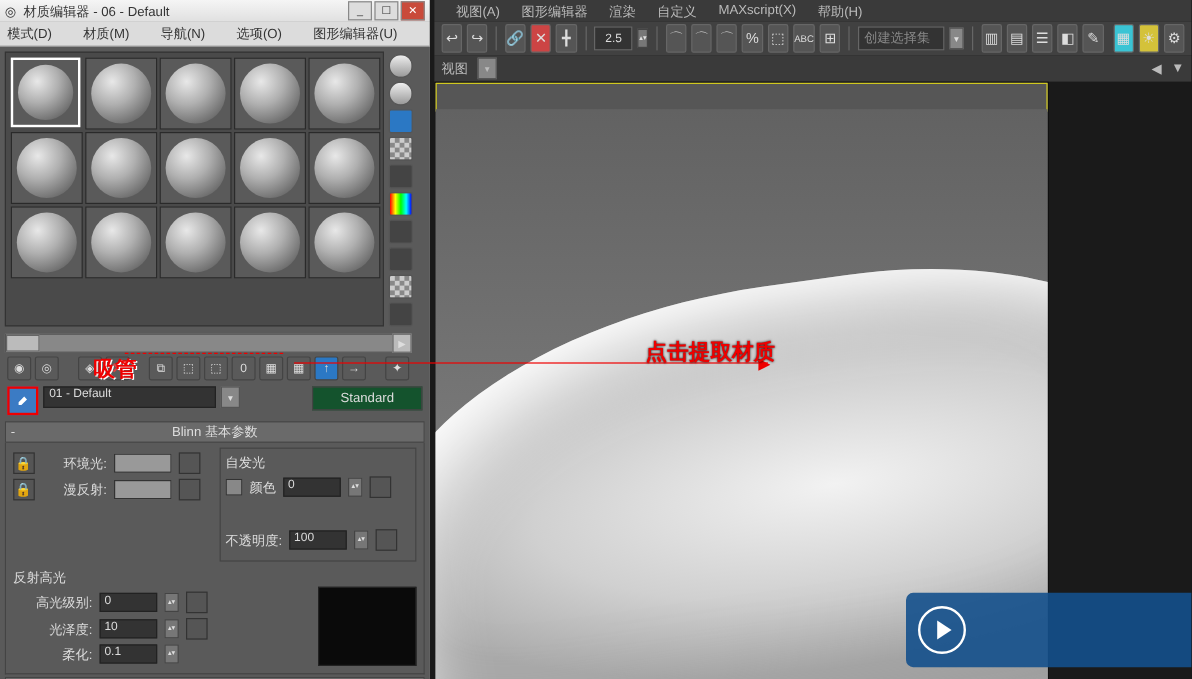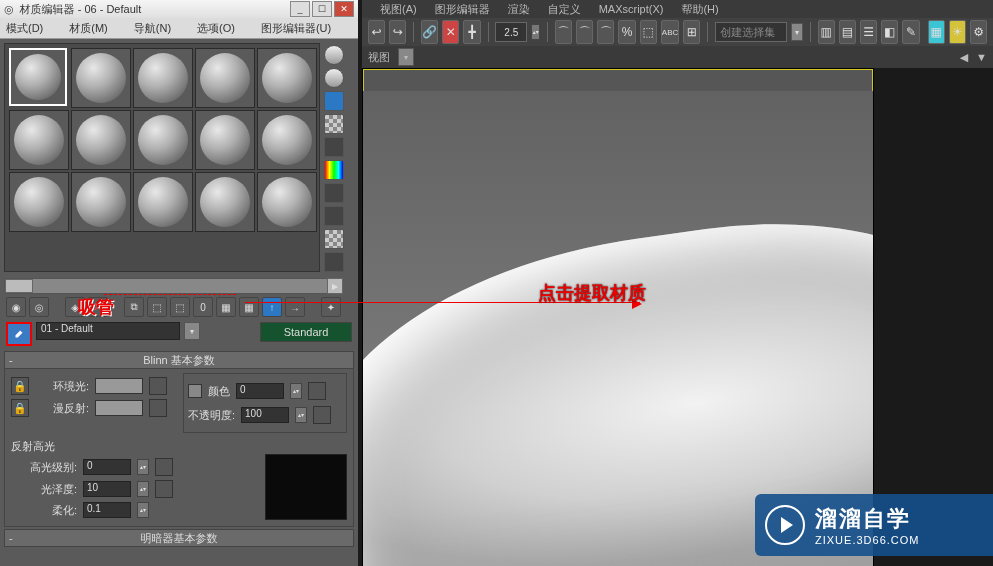--- a/index.html
+++ b/index.html
@@ -296,28 +296,29 @@
                 <div class="smallbtn"></div>
               </div>
               <div class="row">
                 <div class="swatch lock">🔒</div>
                 <div class="lbl">漫反射:</div>
                 <div class="swatch"></div>
                 <div class="smallbtn"></div>
               </div>
             </div>
             <div class="col-r">
+              <div class="grp-title">自发光</div>
               <div class="row">
                 <div class="cb"></div>
                 <span>颜色</span>
                 <div class="fld">0</div>
                 <div class="spn">▴▾</div>
                 <div class="smallbtn"></div>
               </div>
-              <div class="row" style="margin-top:6px">
+              <div class="row" style="margin-top:26px">
                 <span>不透明度:</span>
                 <div class="fld">100</div>
                 <div class="spn">▴▾</div>
                 <div class="smallbtn"></div>
               </div>
             </div>
           </div>
           <div style="margin-top:6px;font-size:11px">反射高光</div>
           <div style="display:flex">
             <div style="flex:1">
@@ -349,19 +350,15 @@
     </div>
   </div>
 
   <div class="anno1">吸管</div>
   <div class="dashed-red"></div>
   <div class="arrow-line"></div>
   <div class="anno2">点击提取材质</div>
 
   <div class="watermark">
     <div class="wm-play"></div>
-    <div class="wm-txt">
-      <div class="wm-big">溜溜自学</div>
-      <div class="wm-small">ZIXUE.3D66.COM</div>
-    </div>
   </div>
 
 </div>
 
 </body></html>

